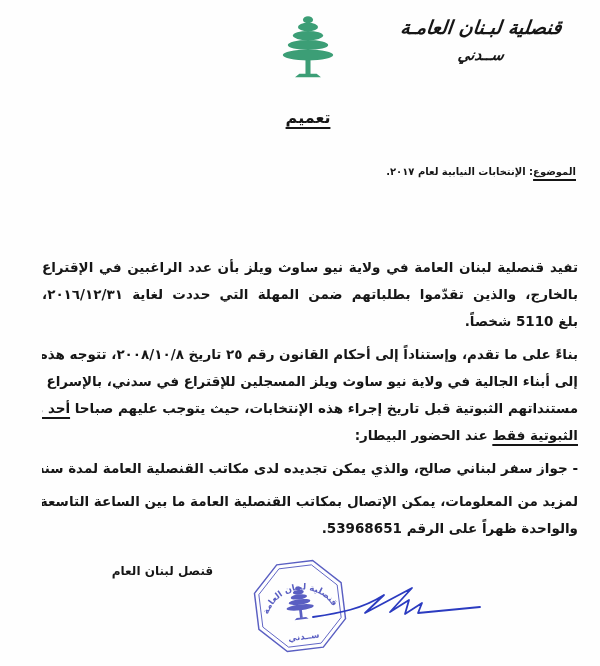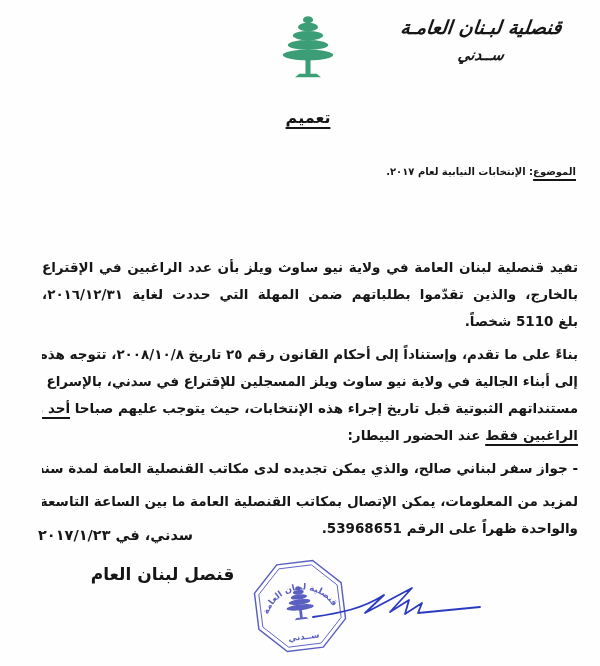--- a/index.html
+++ b/index.html
@@ -44,21 +44,21 @@
   .line.last{text-align:last right;text-align-last:right;}
   .doc-list{margin-top:2px;}
   .doc-list .line{text-align:right;text-align-last:right;}
   
   .dateline{
     position:absolute;top:527px;left:38px;width:220px;direction:rtl;
     font-size:14.5px;font-weight:700;text-align:left;
   }
   
   .sig-block{position:absolute;top:564px;right:330px;width:215px;text-align:center;}
-  .sig-title{font-size:17px;font-weight:700;}
+  .sig-title{font-size:12px;font-weight:700;}
   .sig-name{font-size:14.5px;font-weight:700;margin-top:37px;}
   .signature-svg{position:absolute;top:583px;left:310px;width:175px;height:42px;z-index:3;}
   .stamp{
     position:absolute;top:555px;left:250px;width:100px;height:102px;z-index:2;
     transform:rotate(-7deg);color:#5a5fc2;
   }
 </style>
 </head>
 <body>
 
@@ -93,35 +93,34 @@
     <div class="para">
       <div class="line">تفيد قنصلية لبنان العامة في ولاية نيو ساوث ويلز بأن عدد الراغبين في الإقتراع</div>
       <div class="line">بالخارج، والذين تقدّموا بطلباتهم ضمن المهلة التي حددت لغاية ٢٠١٦/١٢/٣١،</div>
       <div class="line last">بلغ 5110 شخصاً.</div>
     </div>
 
     <div class="para">
       <div class="line">بناءً على ما تقدم، وإستناداً إلى أحكام القانون رقم ٢٥ تاريخ ٢٠٠٨/١٠/٨، تتوجه هذه البعثة</div>
       <div class="line">إلى أبناء الجالية في ولاية نيو ساوث ويلز المسجلين للإقتراع في سدني، بالإسراع في تحديث</div>
       <div class="line"><span>مستنداتهم الثبوتية قبل تاريخ إجراء هذه الإنتخابات، حيث يتوجب عليهم صباحا </span><span class="u">أحد هذين</span></div>
-      <div class="line last"><span class="u">الراغبين فقط</span><span> عند الحضور البيطار:</span></div>
+      <div class="line last"><span class="u">الثبوتية فقط</span><span> عند الحضور البيطار:</span></div>
     </div>
 
     <div class="para doc-list">
       <div class="line">- جواز سفر لبناني صالح، والذي يمكن تجديده لدى مكاتب القنصلية العامة لمدة سنة واحدة.</div>
     </div>
 
     <div class="para">
       <div class="line">لمزيد من المعلومات، يمكن الإتصال بمكاتب القنصلية العامة ما بين الساعة التاسعة صباحاً</div>
       <div class="line last">والواحدة ظهراً على الرقم 53968651.</div>
     </div>
 
   </div>
 
-  <div class="dateline">سدني، في ٢٠١٧/١/٢٣</div>
 
   <div class="sig-block">
     <div class="sig-title">قنصل لبنان العام</div>
   </div>
 
   <svg class="signature-svg" viewBox="0 0 175 42" aria-hidden="true">
     <path d="M3 34 C 30 30, 52 26, 74 12 L 55 30 L 102 5 L 80 29 L 99 17 L 95 31 L 112 20 L 108 30 L 170 24" fill="none" stroke="#2b3bc0" stroke-width="1.8" stroke-linejoin="round" stroke-linecap="round"></path>
   </svg>
 
   <svg class="stamp" viewBox="0 0 110 110" aria-hidden="true">

